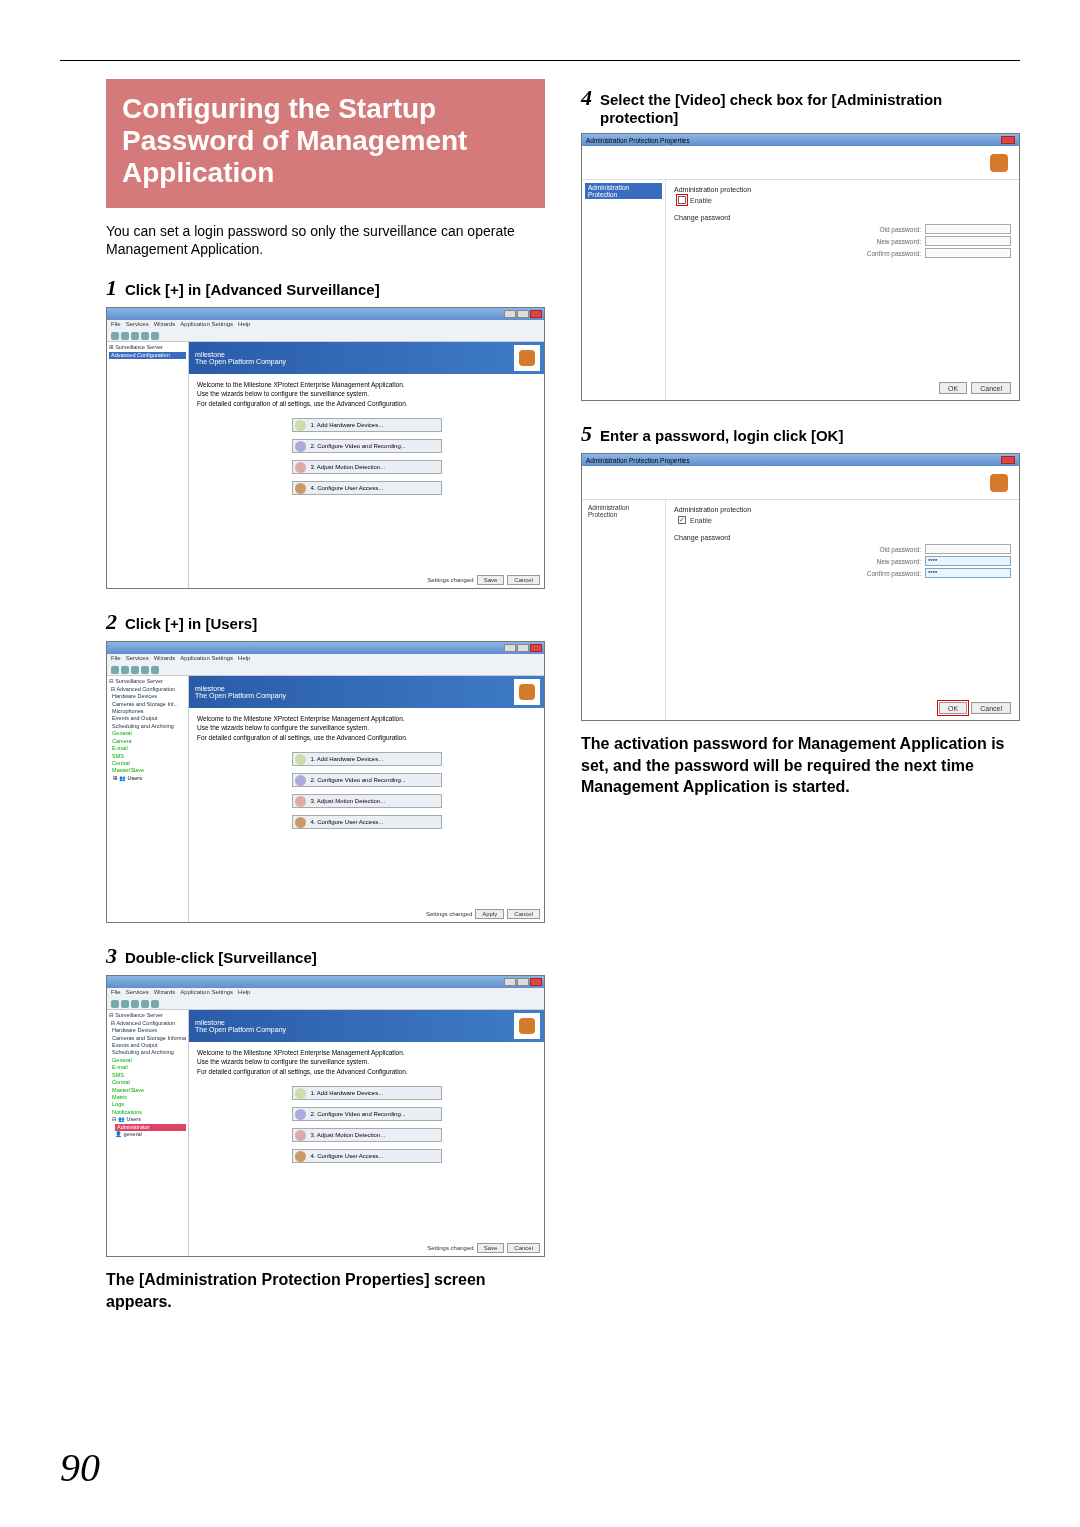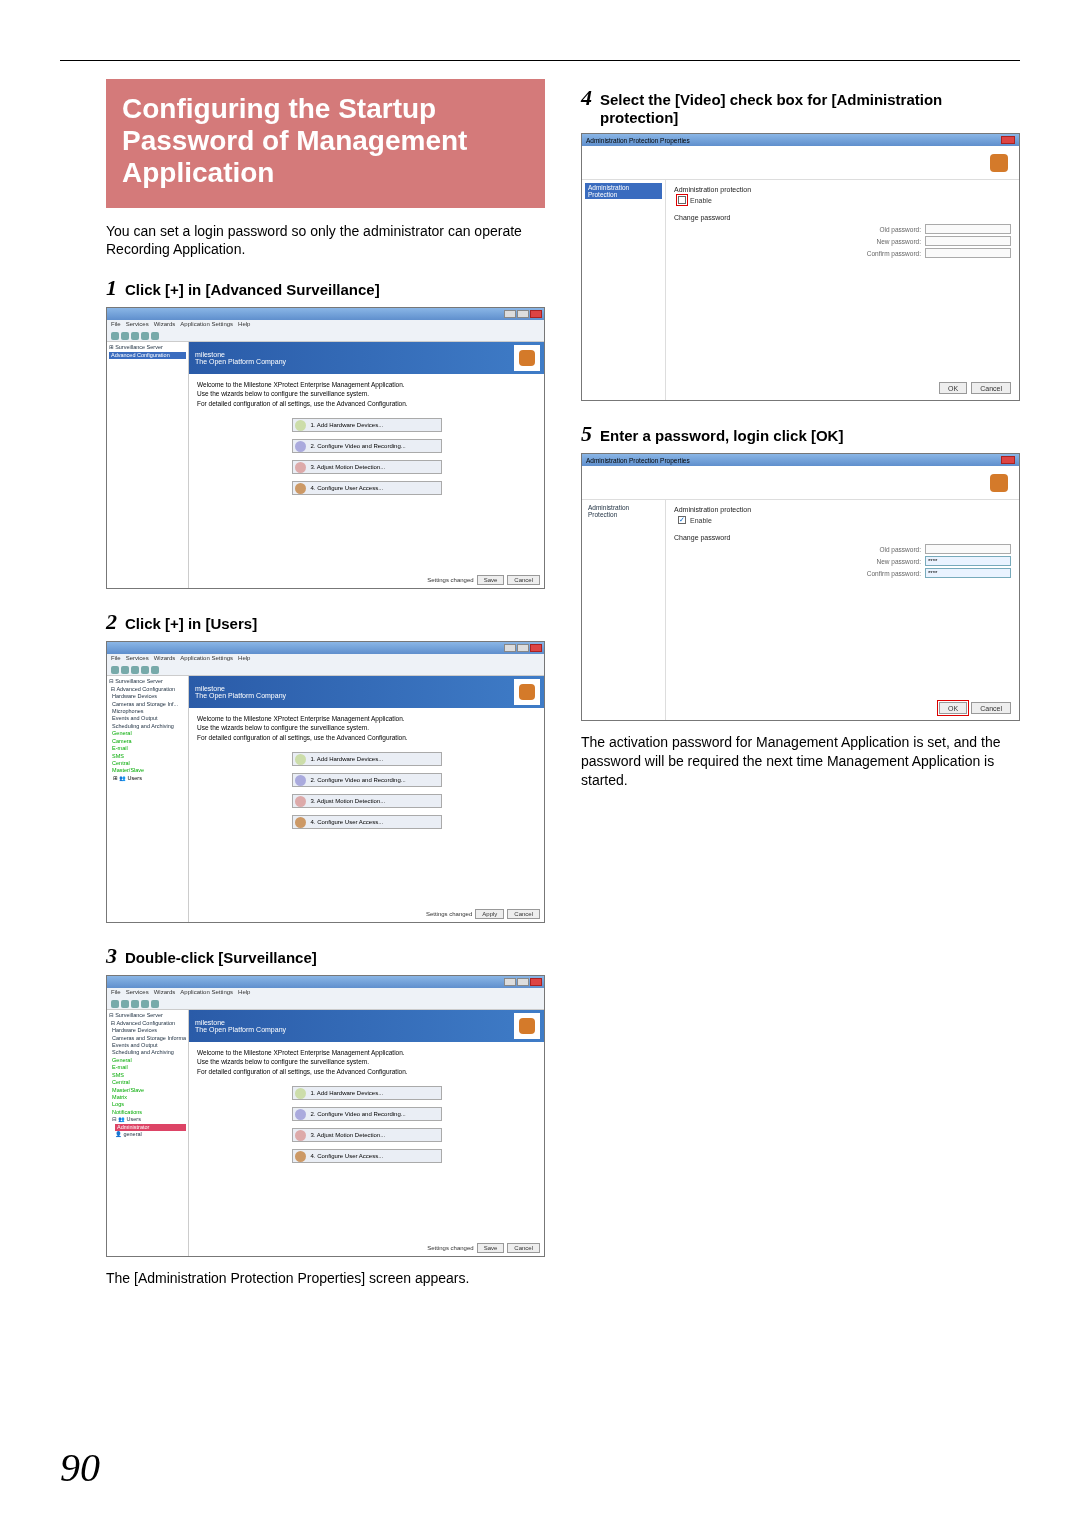--- a/index.html
+++ b/index.html
@@ -273,24 +273,25 @@
   right: 8px; bottom: 6px;
   display: flex; gap: 4px;
 }
 .dlg-footer .fbtn {
   border: 1px solid #999; background: #eee; padding: 0 8px; height: 12px;
   font-size: 7px; display: flex; align-items: center;
 }
 .dlg-footer .fbtn.redout { outline: 1.2px solid #d00; outline-offset: 1px; }
 
 .caption {
-  font-size: 14px;
+  font-size: 16px;
   line-height: 1.35;
   margin-top: -2px;
   margin-bottom: 10px;
+  font-weight: bold;
 }
 .pagenum {
   position: absolute;
   left: 60px;
   bottom: 36px;
   font-family: Georgia, 'Times New Roman', serif;
   font-style: italic;
   font-size: 40px;
 }
 </style>
@@ -299,21 +300,21 @@
 
 <div class="page">
   <hr class="top">
 
   <div class="columns">
 
     <div class="col">
       <div class="title-block">
         <h1>Configuring the Startup Password of Management Application</h1>
       </div>
-      <p class="intro">You can set a login password so only the administrator can operate Recording Application.</p>
+      <p class="intro">You can set a login password so only the surveillance can operate Management Application.</p>
 
       <div class="step-head">
         <span class="step-num">1</span>
         <span class="step-text">Click [+] in [Advanced Surveillance]</span>
       </div>
       <div class="screenshot">
         <div class="ss-titlebar">
             <span class="tb-btn"></span>
             <span class="tb-btn"></span>
             <span class="tb-close"></span>

